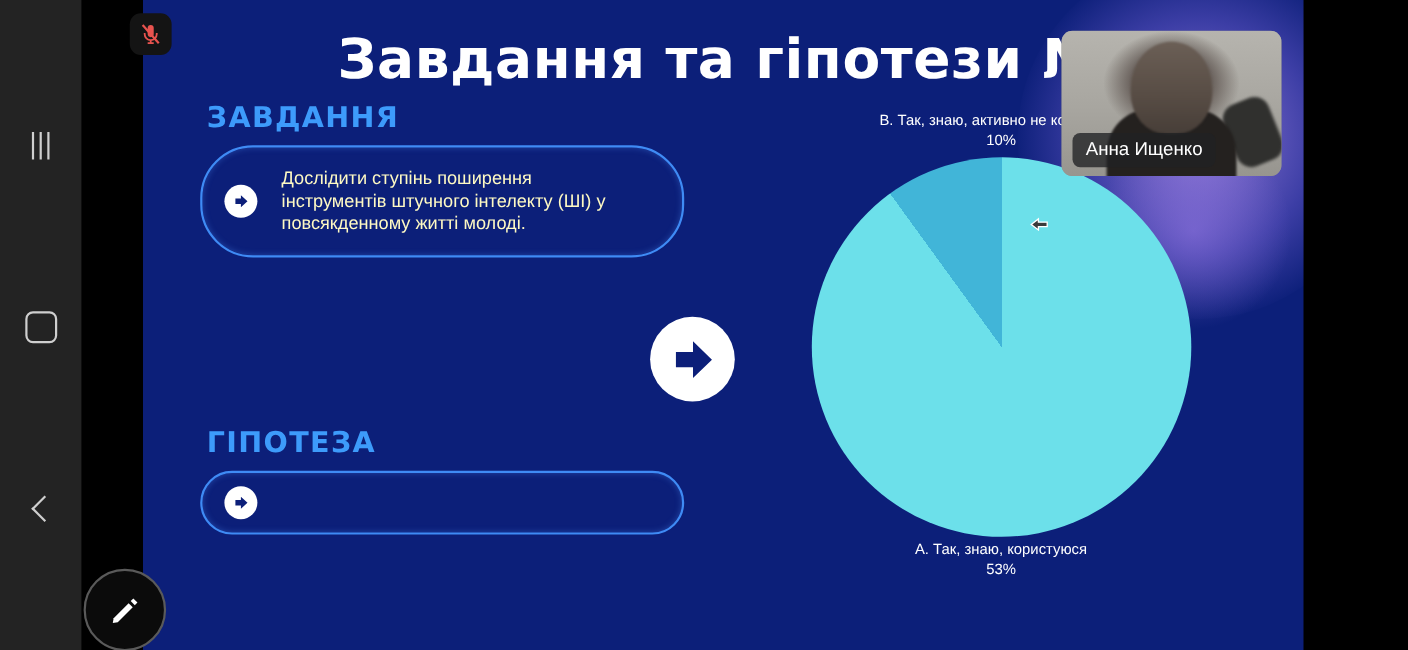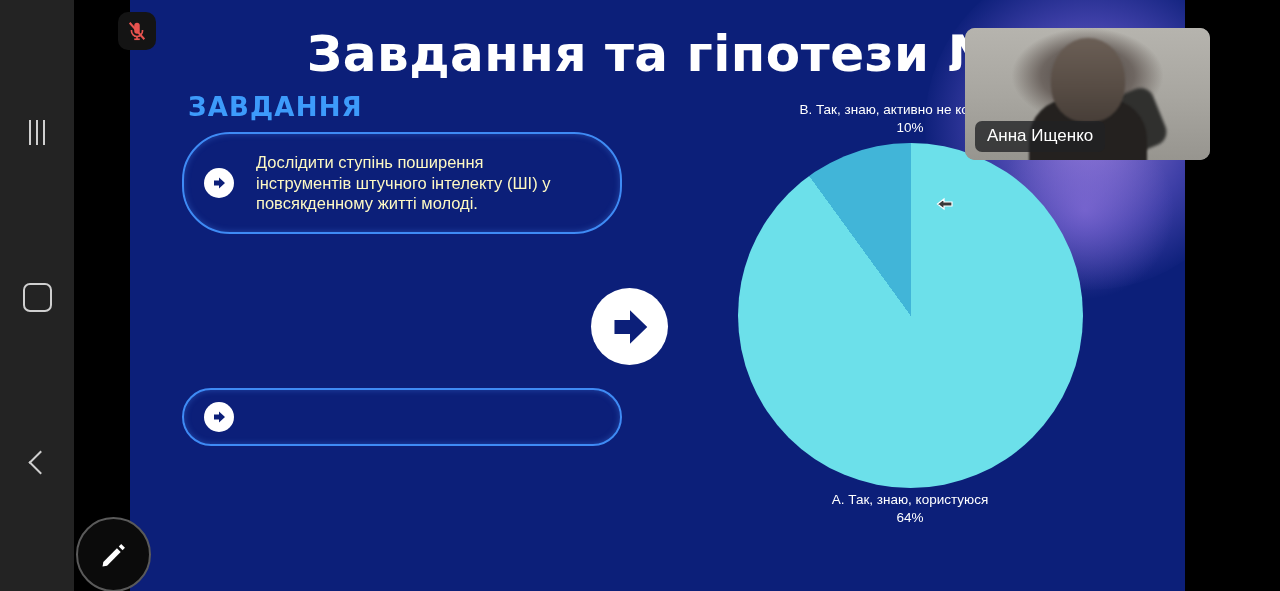--- a/index.html
+++ b/index.html
@@ -192,21 +192,21 @@
     background: #141414;
     display: flex;
     align-items: center;
     justify-content: center;
   }
 
   
   .video-tile {
     position: absolute;
     left: 965px; top: 28px;
-    width: 245px; height: 132px;
+    width: 200px; height: 132px;
     border-radius: 10px;
     overflow: hidden;
     background: #8f8f8c;
   }
   .video-bg {
     position: absolute; inset: 0;
     background:
       radial-gradient(ellipse 50% 58% at 50% 36%, #4a433f 0%, #6e6661 38%, rgba(160,158,152,0) 62%),
       linear-gradient(180deg, #b6b4ae 0%, #a8a6a0 52%, #97958f 100%);
   }
@@ -298,41 +298,42 @@
             <path d="M3 5.5 H8 V2.5 L14 8 L8 13.5 V10.5 H3 Z" fill="#0c1f79"></path>
           </svg>
         </span>
         <div class="pill-text">Дослідити ступінь поширення
 інструментів штучного інтелекту (ШІ) у
 повсякденному житті молоді.</div>
       </div>
     </div>
 
     <div class="block block-hypo">
+      <div class="block-heading">ГІПОТЕЗА</div>
       <div class="pill">
         <span class="pill-icon">
           <svg width="16" height="16" viewBox="0 0 16 16" aria-hidden="true">
             <path d="M3 5.5 H8 V2.5 L14 8 L8 13.5 V10.5 H3 Z" fill="#0c1f79"></path>
           </svg>
         </span>
       </div>
     </div>
 
     <div class="center-arrow">
       <svg width="46" height="46" viewBox="0 0 16 16" aria-hidden="true">
         <path d="M2.6 5.6 H8 V2.2 L14 8 L8 13.8 V10.4 H2.6 Z" fill="#0c1f79"></path>
       </svg>
     </div>
 
     <div class="chart-wrap">
       <div class="pie-label pie-label-top">В. Так, знаю, активно не користуюс
 10%</div>
       <div class="pie" id="pie-disc" style="background: conic-gradient(rgb(65, 181, 216) 0%, rgb(65, 181, 216) 10%, rgb(108, 224, 234) 10%, rgb(108, 224, 234) 100%); transform: scaleX(-1);"></div>
       <div class="pie-label pie-label-bottom">А. Так, знаю, користуюся
-64%</div>
+53%</div>
     </div>
 
     <div class="cursor-arrow">
       <svg width="18" height="18" viewBox="0 0 18 18" aria-hidden="true">
         <path d="M1.5 9 L8 4 L8 7 L16 7 L16 11 L8 11 L8 14 Z" fill="#3a3a3a" stroke="#ffffff" stroke-width="1.2"></path>
       </svg>
     </div>
 
   </div>
 

